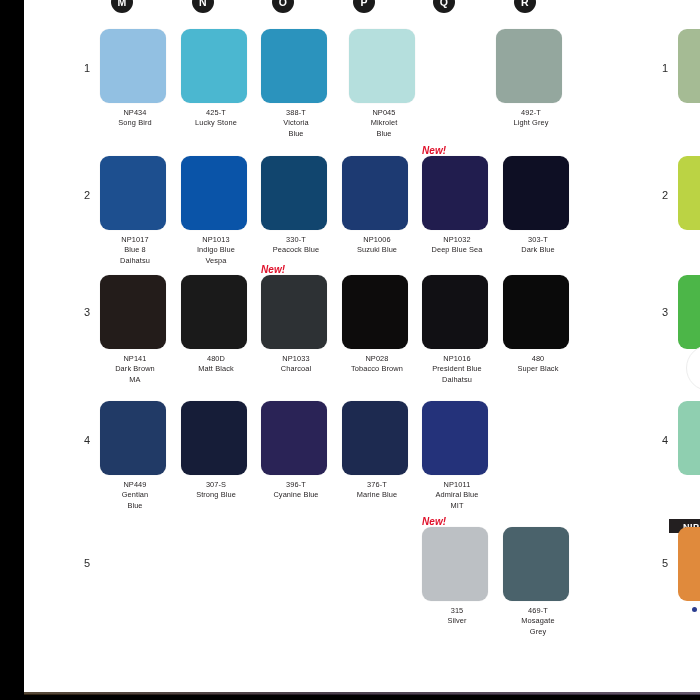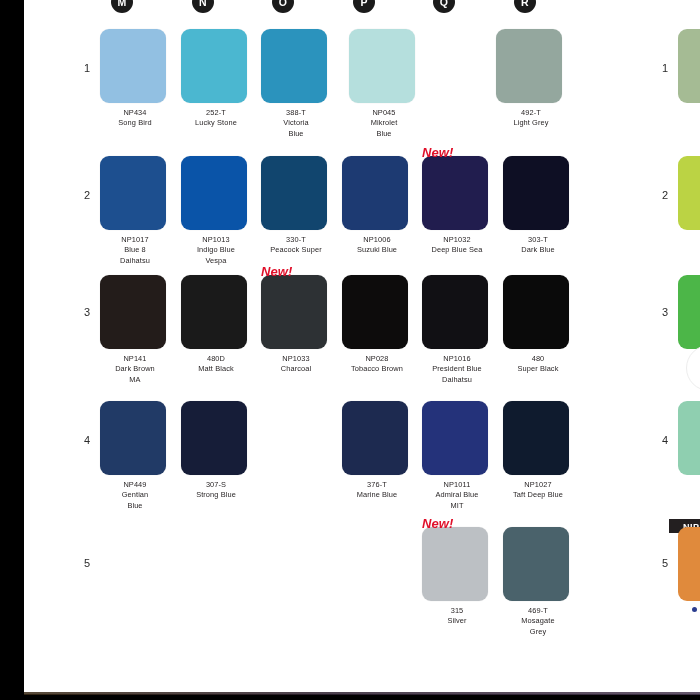--- a/index.html
+++ b/index.html
@@ -83,21 +83,21 @@
     font-size: 7.4px;
     line-height: 10.4px;
     color: #231f20;
     letter-spacing: .1px;
   }
   .swatch-caption .code { display: block; }
   .swatch-caption .nm { display: block; }
   .new-badge {
     position: absolute;
     top: -11px; left: 0px;
-    font-size: 13px;
+    font-size: 10px;
     font-weight: 700;
     color: #e0112b;
     font-style: italic;
     letter-spacing: .1px;
   }
 
   
   .grid-right {
     position: absolute;
     left: 616px; top: 0px;
@@ -180,21 +180,21 @@
         <div class="swatch" style="background:#92c0e2"></div>
         <div class="swatch-caption">
           <span class="code">NP434</span>
           <span class="nm">Song Bird</span>
 
         </div>
       </div>
       <div class="swatch-cell" style="left:157px; top:29px">
         <div class="swatch" style="background:#4bb7d0"></div>
         <div class="swatch-caption">
-          <span class="code">252-T</span>
+          <span class="code">425-T</span>
           <span class="nm">Lucky Stone</span>
 
         </div>
       </div>
       <div class="swatch-cell" style="left:237px; top:29px">
         <div class="swatch" style="background:#2b93bd"></div>
         <div class="swatch-caption">
           <span class="code">388-T</span>
           <span class="nm">Victoria</span>
           <span class="nm">Blue</span>
@@ -230,21 +230,21 @@
         <div class="swatch-caption">
           <span class="code">NP1013</span>
           <span class="nm">Indigo Blue</span>
           <span class="nm">Vespa</span>
         </div>
       </div>
       <div class="swatch-cell" style="left:237px; top:156px">
         <div class="swatch" style="background:#11456e"></div>
         <div class="swatch-caption">
           <span class="code">330-T</span>
-          <span class="nm">Peacock Super</span>
+          <span class="nm">Peacock Blue</span>
 
         </div>
       </div>
       <div class="swatch-cell" style="left:318px; top:156px">
         <div class="swatch" style="background:#1d3a72"></div>
         <div class="swatch-caption">
           <span class="code">NP1006</span>
           <span class="nm">Suzuki Blue</span>
 
         </div>
@@ -326,42 +326,42 @@
         </div>
       </div>
       <div class="swatch-cell" style="left:157px; top:401px">
         <div class="swatch" style="background:#161d38"></div>
         <div class="swatch-caption">
           <span class="code">307-S</span>
           <span class="nm">Strong Blue</span>
 
         </div>
       </div>
+      <div class="swatch-cell" style="left:237px; top:401px">
+        <div class="swatch" style="background:#2a2356"></div>
+        <div class="swatch-caption">
+          <span class="code">396-T</span>
+          <span class="nm">Cyanine Blue</span>
+
+        </div>
+      </div>
       <div class="swatch-cell" style="left:318px; top:401px">
         <div class="swatch" style="background:#1d2a50"></div>
         <div class="swatch-caption">
           <span class="code">376-T</span>
           <span class="nm">Marine Blue</span>
 
         </div>
       </div>
       <div class="swatch-cell" style="left:398px; top:401px">
         <div class="swatch" style="background:#24327a"></div>
         <div class="swatch-caption">
           <span class="code">NP1011</span>
           <span class="nm">Admiral Blue</span>
           <span class="nm">MIT</span>
-        </div>
-      </div>
-      <div class="swatch-cell" style="left:479px; top:401px">
-        <div class="swatch" style="background:#0f1b2e"></div>
-        <div class="swatch-caption">
-          <span class="code">NP1027</span>
-          <span class="nm">Taft Deep Blue</span>
-
         </div>
       </div>
 
       <div class="swatch-cell" style="left:398px; top:527px">
         <div class="new-badge" style="display: block;">New!</div>
         <div class="swatch" style="background:#bcc0c4"></div>
         <div class="swatch-caption">
           <span class="code">315</span>
           <span class="nm">Silver</span>
 

